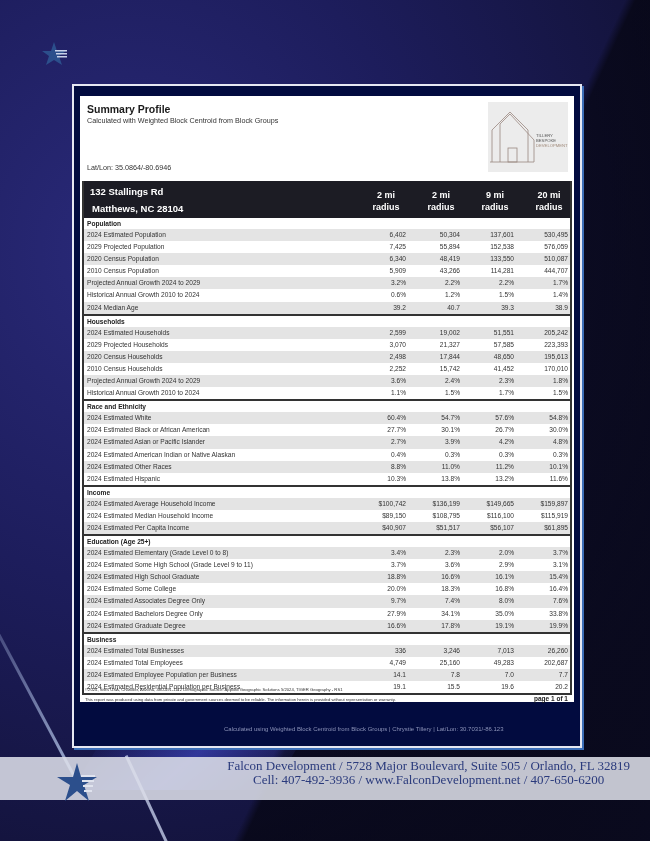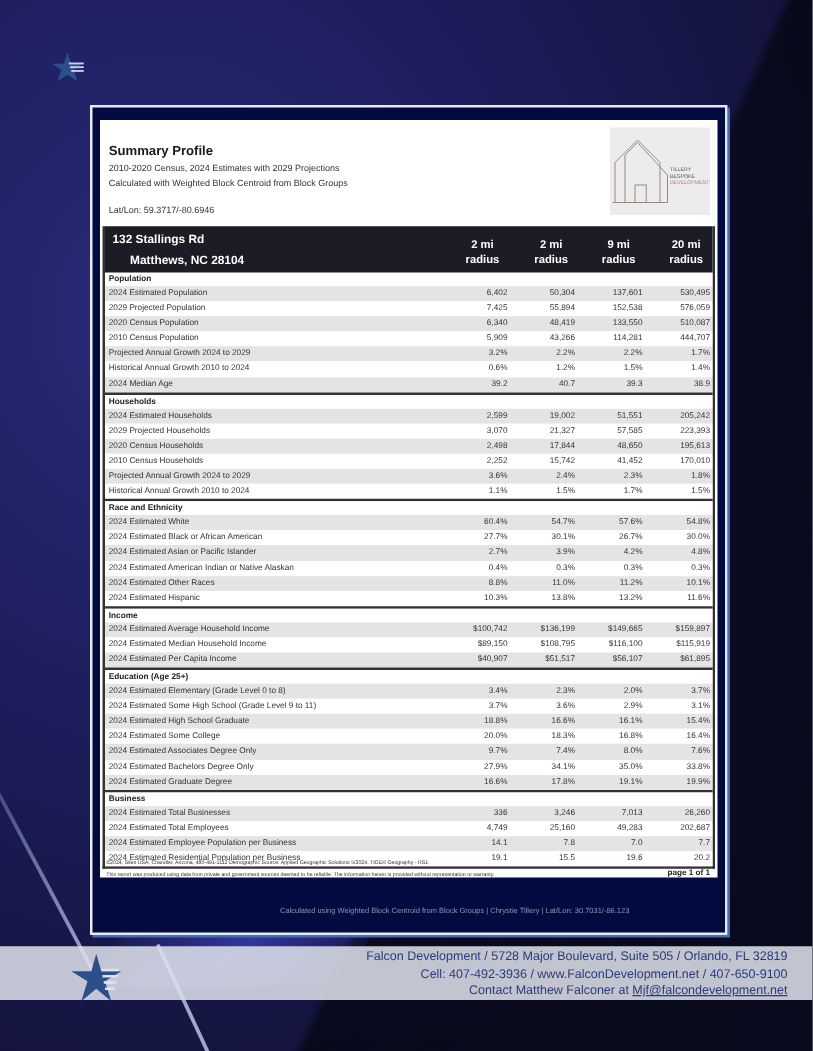--- a/index.html
+++ b/index.html
@@ -15,50 +15,50 @@
   .streak2 { position:absolute; left:90px; top:730px; width:200px; height:60px; background:linear-gradient(120deg, rgba(60,70,200,0.0), rgba(70,80,220,0.55), rgba(20,20,60,0)); transform:skewX(-30deg); }
   .streak3 { position:absolute; left:150px; top:750px; width:3px; height:120px; background:rgba(220,230,255,0.7); transform:rotate(-25deg); }
 
   .brand { position:absolute; left:40px; top:40px; display:flex; align-items:center; }
   .brand-star { width:28px; height:28px; position:relative; }
   .brand-text { font-family:"Liberation Serif","DejaVu Serif",serif; font-size:23px; letter-spacing:0.5px; color:#d9dce6; text-shadow:0 1px 1px #222; margin-left:-4px; }
 
   .frame { position:absolute; left:72px; top:84px; width:510px; height:664px; background:#020b3f; border:2px solid #e6e8f2; box-shadow: 2px 2px 0 #3d6fb8; }
   .doc { position:absolute; left:6px; top:10px; width:494px; height:606px; background:#fff; color:#222; }
 
-  .hdr { position:relative; height:86px; padding:18px 7px; }
+  .hdr { position:relative; height:86px; padding:6px 7px; }
   .hdr-title { font-size:10.5px; font-weight:bold; color:#1a1a1a; margin-top:1px; }
   .hdr-sub { font-size:7.2px; color:#333; line-height:12px; margin-top:2px; }
   .hdr-latlon { position:absolute; left:7px; top:67px; font-size:7.2px; color:#333; }
   .logo { position:absolute; right:6px; top:6px; width:80px; height:70px; background:#ececec; }
   .logo-t { position:absolute; left:48px; font-size:4.2px; color:#555; line-height:5px; }
 
   .tbl { position:absolute; left:2px; top:85px; width:490px; border:2px solid #333; border-top:none; }
   .thead { height:37px; background:#1c1c24; color:#fff; position:relative;padding-left:23px; }
   .addr1 { position:absolute; left:6px; top:5px; font-size:9.5px; font-weight:bold; }
-  .addr2 { position:absolute; left:20px; top:22px; font-size:9.5px; font-weight:bold; }
+  .addr2 { position:absolute; left:8px; top:22px; font-size:9.5px; font-weight:bold; }
   .colh { position:absolute; top:8px; width:54px; text-align:center; font-size:9px; font-weight:bold; line-height:12px; }
   .sec { border-top:2px solid #333; }
   .sec:first-of-type { border-top:none; }
   .sec-title { height:11px; font-size:6.6px; font-weight:bold; padding-left:3px; line-height:11px; background:#fff; }
   .row { display:flex; height:12.1px; font-size:6.6px; line-height:12.1px; color:#333; }
   .row:nth-child(even) { background:#e4e4e4; }
   .row .lbl { flex:1; padding-left:3px; }
   .row .v { width:54px; text-align:right; padding-right:2px; }
   .row .v.c1 { width:58px; }
 
   .foot1 { position:absolute; left:5px; top:591px; font-size:4.2px; color:#333; }
   .foot2 { position:absolute; left:5px; top:601px; font-size:4.2px; color:#333; }
   .page { position:absolute; right:6px; top:599px; font-size:6.5px; font-weight:bold; color:#222; }
 
   .calc-line { position:absolute; left:150px; top:640px; font-size:6px; color:#8c93b8; white-space:nowrap; }
 
   .contact-bar { position:absolute; left:0; top:757px; width:650px; height:43px; background:rgba(220,222,232,0.88); }
   .contact-star { position:absolute; left:55px; top:6px; width:50px; height:40px; }
-  .contact-lines { position:absolute; right:20px; top:2px; text-align:right; color:#2a3a7c; font-size:10px; line-height:13.5px; }
+  .contact-lines { position:absolute; right:20px; top:2px; text-align:center; color:#2a3a7c; font-size:13px; line-height:13.5px;font-family:Liberation Serif, serif; }
   .contact-lines a { color:#2a3a7c; text-decoration:underline; }
 </style>
 </head>
 <body>
 
 <div class="streak1"></div>
 <div class="streak2"></div>
 <div class="streak3"></div>
 
 <div class="brand">
@@ -67,23 +67,22 @@
     <rect x="15" y="10" width="12" height="1.5" fill="#c8d0e8"></rect>
     <rect x="16" y="13" width="11" height="1.5" fill="#c8d0e8"></rect>
     <rect x="17" y="16" width="10" height="1.5" fill="#c8d0e8"></rect>
   </svg>
 </div>
 
 <div class="frame">
   <div class="doc">
     <div class="hdr">
       <div class="hdr-title">Summary Profile</div>
-      <div class="hdr-sub">2010-2020 Census, 2024 Estimates with 2029 Projections</div>
       <div class="hdr-sub" style="margin-top:0">Calculated with Weighted Block Centroid from Block Groups</div>
-      <div class="hdr-latlon">Lat/Lon: 59.3717/-80.6946</div>
+      <div class="hdr-latlon">Lat/Lon: 35.0864/-80.6946</div>
       <div class="logo">
         <svg width="80" height="70" viewBox="0 0 80 70" style="position:absolute;left:0;top:0">
           <polyline points="4,60 4,28 22,10 40,28 40,60" fill="none" stroke="#9a8880" stroke-width="0.8"></polyline>
           <polyline points="12,60 12,22 22,12 46,38 46,60" fill="none" stroke="#9a8880" stroke-width="0.8"></polyline>
           <rect x="20" y="46" width="9" height="14" fill="none" stroke="#9a8880" stroke-width="0.8"></rect>
           <line x1="2" y1="60" x2="46" y2="60" stroke="#9a8880" stroke-width="0.8"></line>
         </svg>
         <div class="logo-t" style="top:31px">TILLERY</div>
         <div class="logo-t" style="top:36px">BESPOKE</div>
         <div class="logo-t" style="top:41px;color:#a08a7a">DEVELOPMENT</div>
@@ -374,16 +373,15 @@
 <div class="contact-bar">
   <svg class="contact-star" viewBox="0 0 50 40">
     <polygon points="22,0 26,14 42,14 29,22 34,38 22,28 10,38 15,22 2,14 18,14" fill="#2c4f8c"></polygon>
     <rect x="26" y="12" width="14" height="2" fill="#e0e3ee"></rect>
     <rect x="27" y="17" width="12" height="2" fill="#e0e3ee"></rect>
     <rect x="28" y="22" width="10" height="2" fill="#e0e3ee"></rect>
     <rect x="29" y="27" width="8" height="2" fill="#e0e3ee"></rect>
   </svg>
   <div class="contact-lines">
     <div>Falcon Development / 5728 Major Boulevard, Suite 505 / Orlando, FL 32819</div>
-    <div>Cell: 407-492-3936  / www.FalconDevelopment.net  /  407-650-9100</div>
-    <div><span>Contact Matthew Falconer at </span><a>Mjf@falcondevelopment.net</a></div>
+    <div>Cell: 407-492-3936  / www.FalconDevelopment.net  /  407-650-6200</div>
   </div>
 </div>
 
 </body></html>

